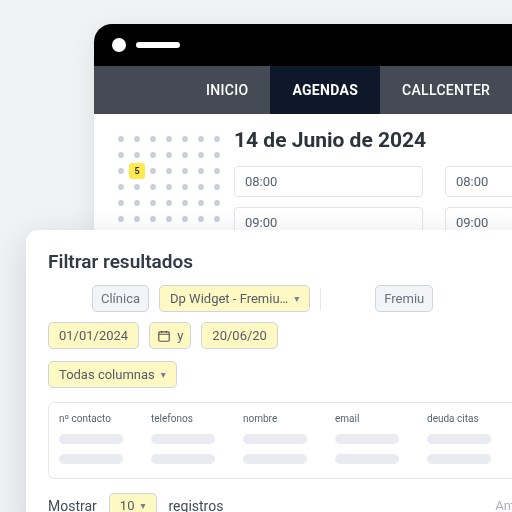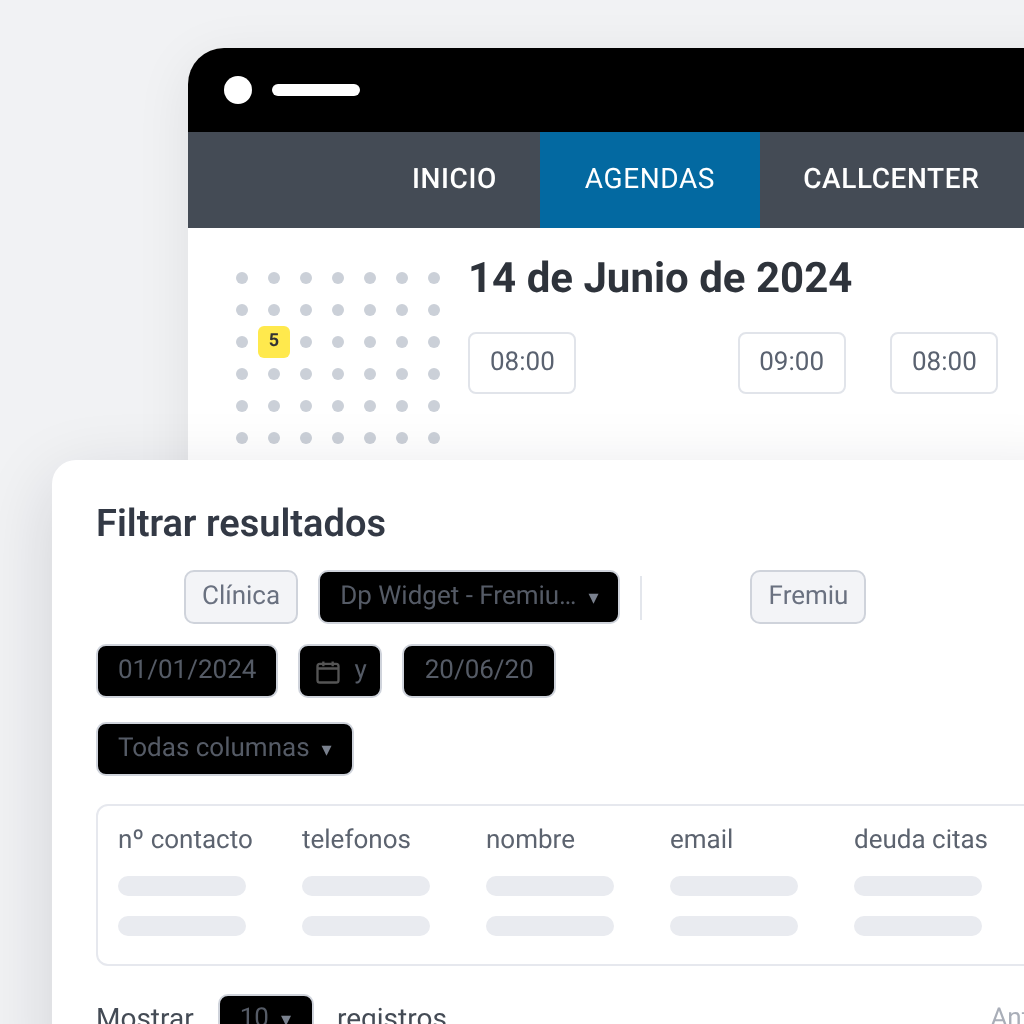--- a/index.html
+++ b/index.html
@@ -13,59 +13,59 @@
     border-radius: 18px;
     overflow: hidden;
     box-shadow: 0 6px 28px rgba(0,0,0,.08);
   }
   .titlebar { height: 42px; background: #000; display:flex; align-items:center; padding-left:18px; gap:10px; }
   .dot { width:14px; height:14px; background:#fff; border-radius:50%; }
   .dash { width:44px; height:6px; background:#fff; border-radius:3px; }
 
   .navbar { background:#444b55; height:48px; display:flex; align-items:stretch; padding-left:90px; }
   .tab { color:#fff; font-size:14px; font-weight:500; display:flex; align-items:center; padding:0 22px; letter-spacing:.3px; cursor:pointer; }
-  .tab.active { background:#0369a1; font-weight:400; }
+  .tab.active { background:#0f172a; font-weight:700; }
 
   .content { display:flex; padding:14px 18px 40px 22px; gap:26px; }
   .cal { width:92px; padding-top:6px; }
   .cal-grid { display:grid; grid-template-columns:repeat(7,10px); grid-auto-rows:10px; gap:6px; }
   .cal-dot { width:6px; height:6px; background:#cbd0d8; border-radius:50%; align-self:center; justify-self:center; }
   .cal-dot.hl { background:#333; width:16px; height:16px; border-radius:3px; background:#ffe94d; color:#333; display:flex; align-items:center; justify-content:center; font-size:9px; font-weight:700; }
 
   .main { flex:1; }
   .date-row { display:flex; align-items:center; gap:14px; }
   .date-title { font-size:21px; color:#2e333b; font-weight:700; }
   .slots { display:flex; gap:22px; margin-top:14px; }
-  .slot-col { flex:1; display:flex; flex-direction:row; gap:10px;justify-content:space-between; }
+  .slot-col { flex:1; display:flex; flex-direction:column; gap:10px;justify-content:space-between; }
   .slot { border:1px solid #e1e4ea; border-radius:4px; padding:7px 10px; font-size:13px; color:#5a6270; }
 
   
   .panel {
     position:absolute; left:26px; right:-32px; top:230px;
     background:#fff; border-radius:12px; padding:20px 22px 18px;
     box-shadow:0 10px 36px rgba(20,24,40,.14);
   }
   .panel h3 { font-size:19px; color:#333945; font-weight:600; margin-bottom:12px; }
   .row { display:flex; align-items:center; gap:10px; flex-wrap:wrap; }
   .chip, .select, .inpt {
     border:1px solid #cfd3db; border-radius:5px;
-    padding:5px 10px; font-size:13px; color:#555b66; background:#000000;
+    padding:5px 10px; font-size:13px; color:#555b66; background:#fef9c3;
     display:flex; align-items:center; gap:6px;
   }
   .chip { background:#f3f4f7; color:#6a7180; padding:5px 8px;margin-left:44px; }
   .select { cursor:pointer; }
   .chev { font-size:10px; color:#7a818e; }
   .cal-icn { width:14px; height:14px; display:inline-block; }
   .cal-icn svg { width:100%; height:100%; display:block; }
 
   .row2 { margin-top:12px; }
 
   .table { margin-top:14px; display:flex; gap:8px; border:1px solid #e6e8ee; border-radius:6px; padding:10px 10px 14px; overflow:hidden; }
   .col { min-width:84px; display:flex; flex-direction:column; gap:10px; }
-  .col .hdr { font-size:13px; color:#5c636f; white-space:nowrap; }
+  .col .hdr { font-size:10px; color:#5c636f; white-space:nowrap; }
   .skel { height:10px; background:#e9ebf0; border-radius:5px; width:64px; }
 
   .foot { display:flex; align-items:center; gap:12px; margin-top:14px; font-size:14px; color:#444b55; }
   .foot .select { padding:4px 10px; }
   .foot .right { margin-left:auto; color:#a9aeb8; font-size:13px; }
 
   .sep { height:22px; width:1px; background:#e3e6ec; }
 </style>
 </head>
 <body>

